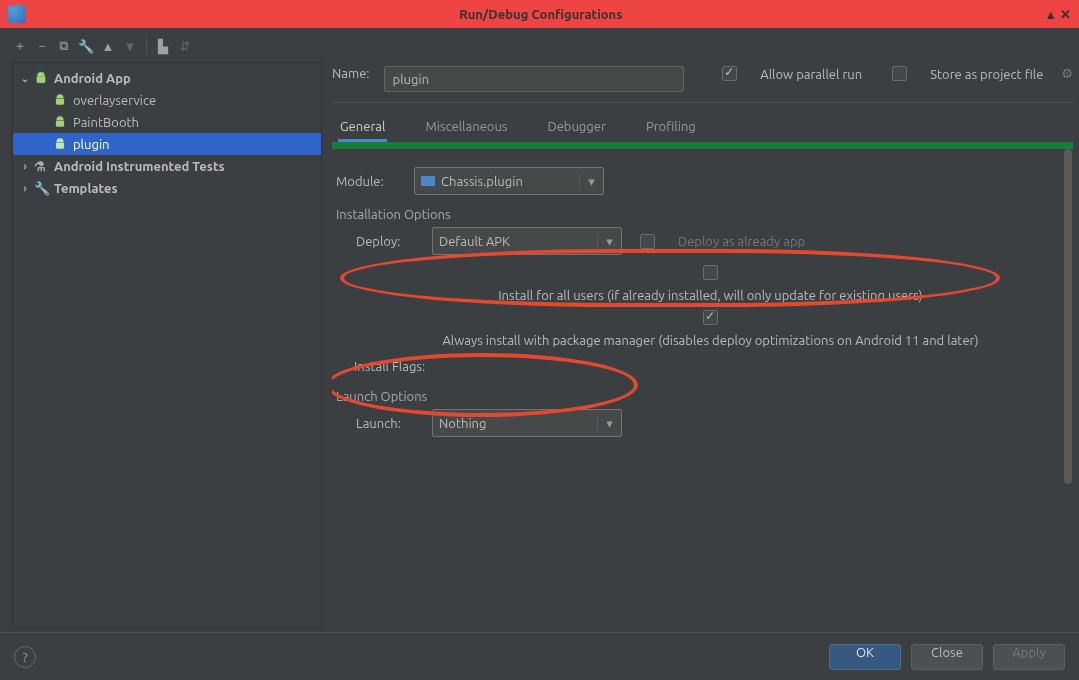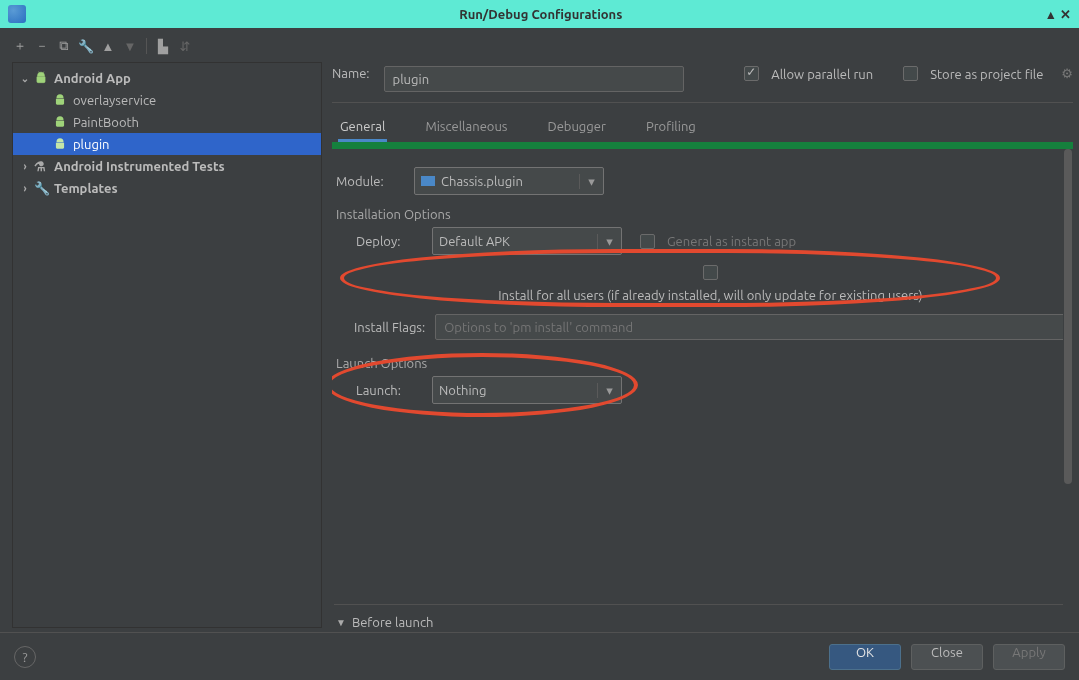--- a/index.html
+++ b/index.html
@@ -6,21 +6,21 @@
   body {
     width: 1079px; height: 680px;
     background: #3c3f41;
     font-family: "Segoe UI", "Ubuntu", sans-serif;
     font-size: 13px;
     color: #bbbbbb;
     overflow: hidden;
   }
   .titlebar {
     height: 28px;
-    background: #5eead4;
+    background: #ef4444;
     display: flex;
     align-items: center;
     padding: 0 8px;
     color: #444;
   }
   .titlebar .app-icon {
     width: 18px; height: 18px;
     margin-right: 8px;
     background: radial-gradient(circle at 30% 30%, #5a9bd5, #2a6fc0);
     border-radius: 3px;
@@ -87,21 +87,21 @@
     background: #45494a;
     border: 1px solid #646464;
     color: #bbb;
     height: 26px;
     padding: 2px 8px;
     font-family: inherit;
     font-size: 13px;
     border-radius: 2px;
   }
   .name-row .text-input { width: 300px; }
-  .chk { display: flex; align-items: center; gap: 12px; }
+  .chk { display: flex; align-items: center; gap: 23px; }
   .chk input[type=checkbox] {
     width: 15px; height: 15px;
     appearance: none;
     background: #43494a;
     border: 1px solid #6b6b6b;
     border-radius: 2px;
     position: relative;
   }
   .chk input[type=checkbox]:checked::after {
     content: "✓"; position: absolute;
@@ -319,32 +319,35 @@
         <div class="section-title">Installation Options</div>
 
         <div class="form-row ind1">
           <span class="lbl">Deploy:</span>
           <div class="combo">
             <span>Default APK</span>
             <span class="arrow">▾</span>
           </div>
           <label class="chk" style="margin-left:18px; color:#777">
             <input type="checkbox" style="">
-            <span>General as instant app</span>
+            <span>Deploy as already app</span>
           </label>
         </div>
 
         <div class="chk-line">
           <input type="checkbox" style="">
           <span>Install for all users (if already installed, will only update for existing users)</span>
         </div>
+        <div class="chk-line">
+          <input type="checkbox" checked="" style="">
+          <span>Always install with package manager (disables deploy optimizations on Android 11 and later)</span>
+        </div>
 
         <div class="install-flags-row">
           <span>Install Flags:</span>
-          <input class="text-input" placeholder="Options to 'pm install' command" style="">
         </div>
 
         <div class="section-title">Launch Options</div>
 
         <div class="form-row ind1">
           <span class="lbl">Launch:</span>
           <div class="combo">
             <span>Nothing</span>
             <span class="arrow">▾</span>
           </div>

